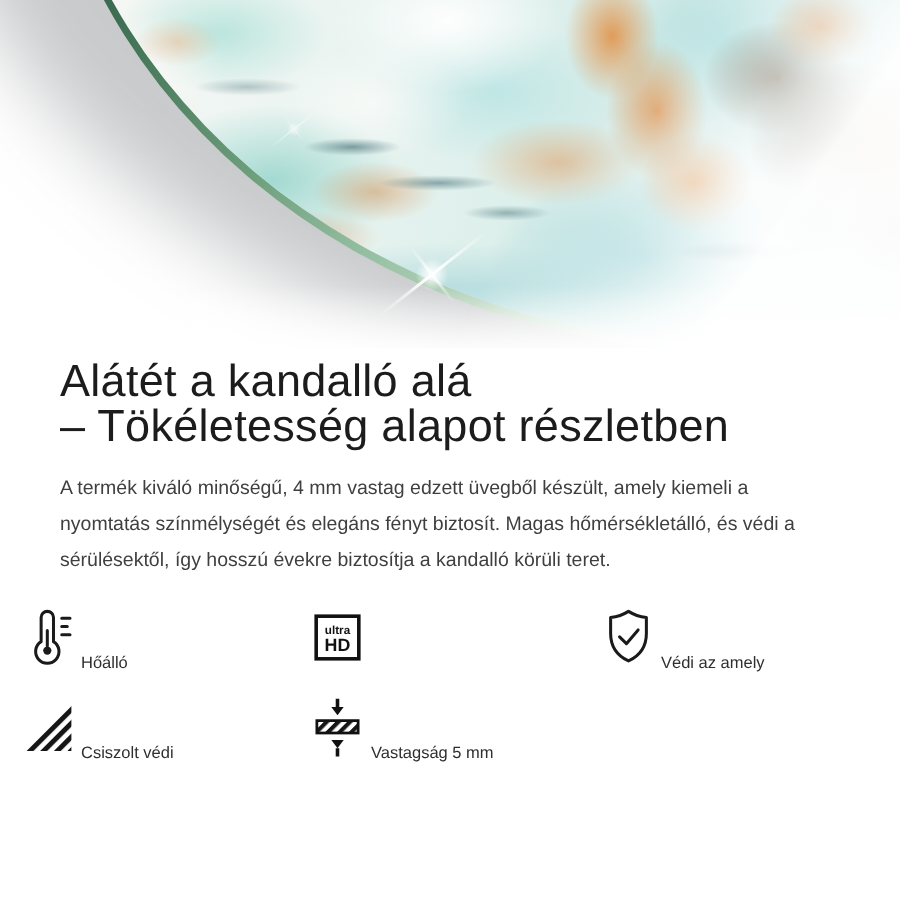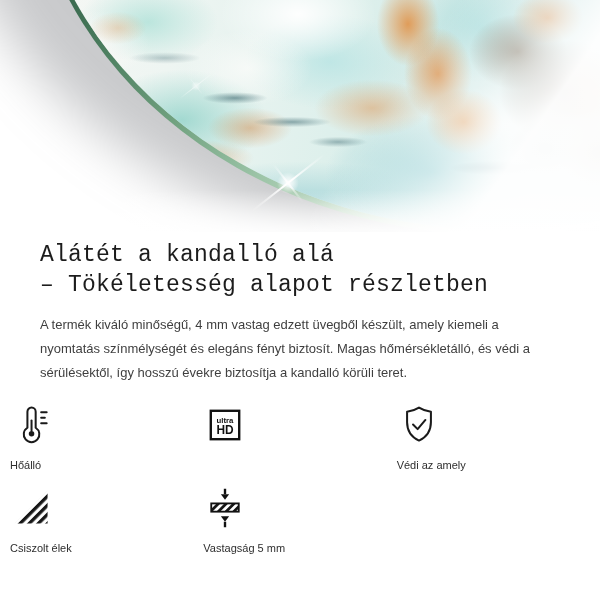--- a/index.html
+++ b/index.html
@@ -65,29 +65,29 @@
   .sparkle::after { content:""; position:absolute; left:-24px; top:-1px; width:48px; height:2px;
     border-radius:2px; transform:rotate(52deg); opacity:0.85;
     background:linear-gradient(90deg, transparent, rgba(255,255,255,0.9) 45%, #fff 50%, rgba(255,255,255,0.9) 55%, transparent); }
   .sparkle .core { position:absolute; left:-11px; top:-11px; width:22px; height:22px;
     background:radial-gradient(circle, #ffffff 0%, rgba(255,255,255,0.55) 35%, transparent 70%); }
   .sparkle.main  { left:288px; top:183px; }
   .sparkle.small { left:196px; top:86px; transform:scale(0.45); opacity:0.6; }
 
   
   .text-section { padding:0 40px; }
-  .headline { margin:8px 0 0; font-family:Liberation Mono, monospace;
-    font-weight:400; font-size:23px; line-height:30px; color:#1c1c1c; letter-spacing:0.2px; }
+  .headline { margin:8px 0 0; font-family:Liberation Sans, sans-serif;
+    font-weight:400; font-size:30px; line-height:30px; color:#1c1c1c; letter-spacing:0.2px; }
   .description { margin:13px 0 0; max-width:527px; font-size:13px; line-height:24px;
     color:#3f3f3f; }
 
   
   .features { margin:17px 10px 0; display:grid; grid-template-columns:1fr 1fr 1fr;
     row-gap:14px; }
-  .feature { display:flex; flex-direction:column; align-items:flex-start; }
+  .feature { display:flex; flex-direction:row; align-items:flex-end; }
   .feature-icon { height:46px; display:flex; align-items:center; justify-content:center; }
   .feature-icon svg { display:block; }
   .feature-label { margin-top:11px; font-size:11px; color:#2e2e2e; }
   .stroke-ic { fill:none; stroke:#1a1a1a; stroke-width:2.2; stroke-linecap:round; stroke-linejoin:round; }
   .badge-top { font-family:"Liberation Sans",sans-serif; font-size:8.5px; font-weight:600; fill:#111; }
   .badge-bottom { font-family:"Liberation Sans",sans-serif; font-size:13px; font-weight:800; fill:#111; }
 </style>
 </head>
 <body>
 
@@ -151,21 +151,21 @@
       <div class="feature-icon">
         <svg width="44" height="46" viewBox="0 0 48 48">
           <defs>
             <pattern id="stripes" width="7" height="7" patternUnits="userSpaceOnUse" patternTransform="rotate(45)">
               <rect width="3.6" height="7" fill="#161616"></rect>
             </pattern>
           </defs>
           <polygon points="41,5 41,41 5,41" fill="url(#stripes)"></polygon>
         </svg>
       </div>
-      <div class="feature-label">Csiszolt élek</div>
+      <div class="feature-label">Csiszolt védi</div>
     </div>
 
     <div class="feature">
       <div class="feature-icon">
         <svg width="44" height="46" viewBox="0 0 48 48">
           <defs>
             <pattern id="stripes2" width="6" height="6" patternUnits="userSpaceOnUse" patternTransform="rotate(45)">
               <rect width="3" height="6" fill="#161616"></rect>
             </pattern>
           </defs>

